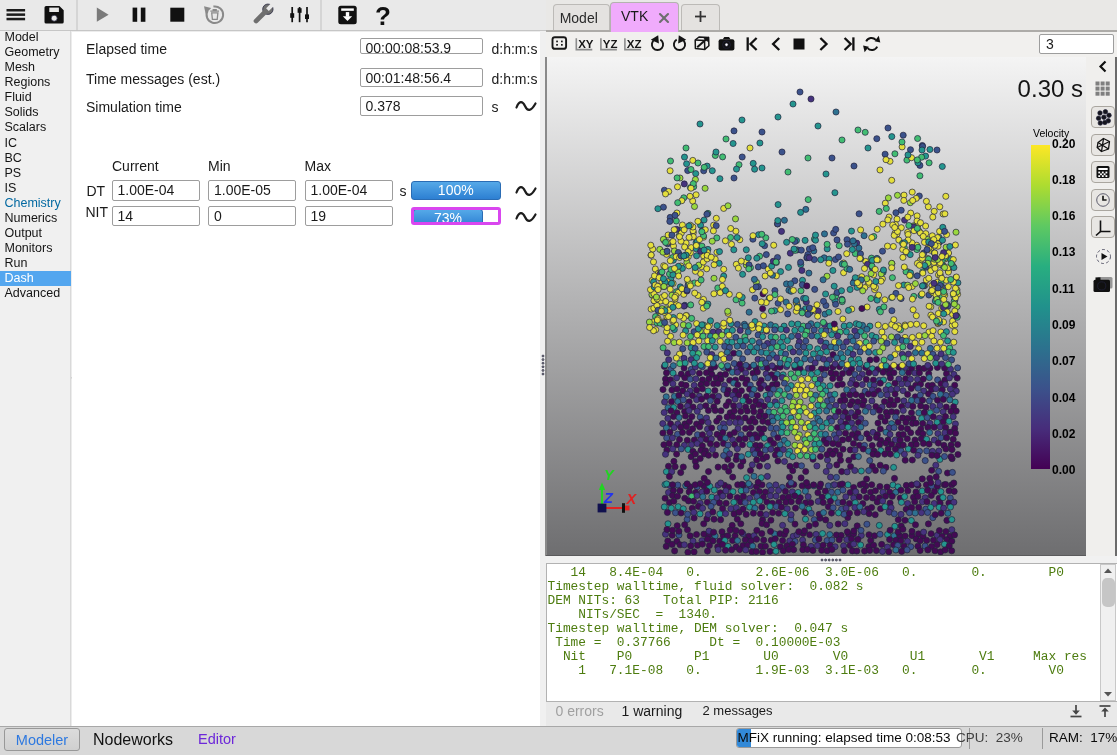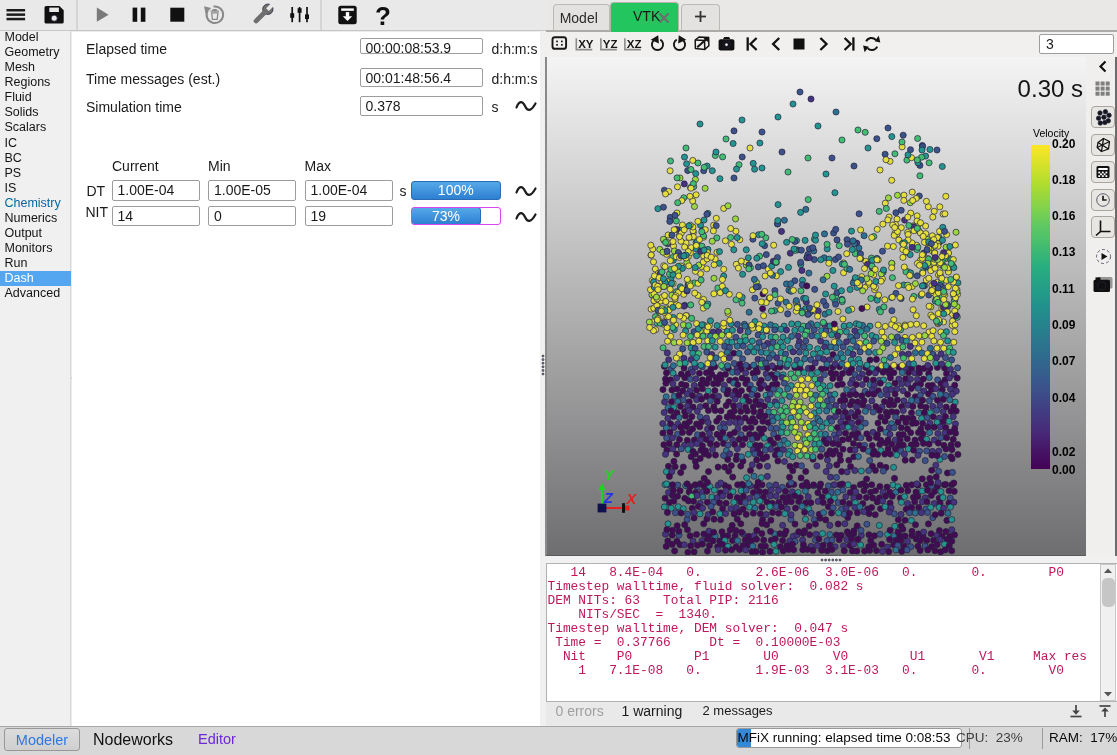--- a/index.html
+++ b/index.html
@@ -105,21 +105,21 @@
 <div class="inp" style="left:304.5px;top:180px;width:88.5px;height:20.5px">1.00E-04</div>
 <div class="lbl" style="left:399.5px;top:183px">s</div>
 <div class="a" style="left:411px;top:181px;width:89.5px;height:18.5px;border:1px solid #2a6cb4;border-radius:3px;background:linear-gradient(#55a9e8,#2d7fd2);color:#fff;font-size:14px;text-align:center;line-height:17px">100%</div>
 <svg class="a" style="left:515px;top:184.0px" width="22" height="14" viewBox="0 0 22 14">
     <path d="M1.5 8.5 C4 1.5 7.5 1.5 10 7 C12.5 12.5 16 12.5 20.5 4.5" stroke="#1d1d1d" stroke-width="2.2" fill="none" stroke-linecap="round"></path>
   </svg>
 <div class="lbl" style="left:85.5px;top:204px">NIT</div>
 <div class="inp" style="left:111.5px;top:205.5px;width:88px;height:20.5px">14</div>
 <div class="inp" style="left:208px;top:205.5px;width:88px;height:20.5px">0</div>
 <div class="inp" style="left:304.5px;top:205.5px;width:88.5px;height:20.5px">19</div>
-<div class="a" style="left:411px;top:206.5px;width:89.5px;height:18.5px;border:1px solid #d946ef;border-radius:3px;background:#fff;overflow:hidden">
+<div class="a" style="left:411px;top:206.5px;width:89.5px;height:18.5px;border:3px solid #d946ef;border-radius:3px;background:#fff;overflow:hidden">
   <div style="position:absolute;left:-1px;top:-1px;width:70px;height:18.5px;border:1px solid #2a6cb4;border-radius:3px;background:linear-gradient(#55a9e8,#2d7fd2)"></div>
   <div style="position:absolute;left:0;top:0;width:68px;height:16.5px;color:#fff;font-size:14px;text-align:center;line-height:16.5px">73%</div>
 </div>
 <svg class="a" style="left:515px;top:209.5px" width="22" height="14" viewBox="0 0 22 14">
     <path d="M1.5 8.5 C4 1.5 7.5 1.5 10 7 C12.5 12.5 16 12.5 20.5 4.5" stroke="#1d1d1d" stroke-width="2.2" fill="none" stroke-linecap="round"></path>
   </svg>
 
 <div class="a" style="left:540px;top:31px;width:6px;height:695px;background:#f0f0f0"></div>
 <svg class="a" style="left:541px;top:354px" width="4" height="22" viewBox="0 0 4 22">
  <g fill="#8f8f8f">
@@ -128,21 +128,21 @@
       <circle cx="2" cy="9.2" r="1"></circle>
       <circle cx="2" cy="12.8" r="1"></circle>
       <circle cx="2" cy="16.4" r="1"></circle>
       <circle cx="2" cy="20" r="1"></circle>
     </g>
 </svg>
 
 <div class="a" style="left:546px;top:0;width:571px;height:31px;background:#e9e8e6"></div>
 <div class="a" style="left:546px;top:30px;width:571px;height:1.5px;background:#adaba8"></div>
 <div class="a" style="left:553px;top:4px;width:56.5px;height:26px;background:#e4e2e0;border:1px solid #bcbab7;border-bottom:none;border-radius:4px 4px 0 0;text-align:center;font-size:14px;color:#2a2a2a;line-height:26px;text-indent:-5px">Model</div>
-<div class="a" style="left:610px;top:2px;width:69px;height:29.5px;background:#22c55e;border:1px solid #b4b2af;border-bottom:none;border-radius:4px 4px 0 0;font-size:14px;color:#1a1a1a;line-height:27px;padding-left:22px">VTK
+<div class="a" style="left:610px;top:2px;width:69px;height:29.5px;background:#f0abfc;border:1px solid #b4b2af;border-bottom:none;border-radius:4px 4px 0 0;font-size:14px;color:#1a1a1a;line-height:27px;padding-left:10px">VTK
   <svg style="position:absolute;right:8px;top:9px" width="12" height="12" viewBox="0 0 12 12">
       <g stroke="#6e6e6e" stroke-width="2.1" stroke-linecap="round">
         <line x1="2" y1="2" x2="10" y2="10"></line>
         <line x1="10" y1="2" x2="2" y2="10"></line>
       </g>
     </svg>
 </div>
 <div class="a" style="left:681px;top:4px;width:39px;height:26px;background:#e4e2e0;border:1px solid #bcbab7;border-bottom:none;border-radius:4px 4px 0 0"></div>
 <svg class="a" style="left:694px;top:10px" width="13" height="13" viewBox="0 0 13 13">
     <g stroke="#333" stroke-width="1.8">
@@ -2745,21 +2745,21 @@
 <div class="a" style="left:1031px;top:145.3px;width:19px;height:324px;background:linear-gradient(#fde725 0%,#addc30 12.5%,#5ec962 25%,#28ae80 37.5%,#21918c 50%,#2c728e 62.5%,#3b528b 75%,#472d7b 87.5%,#440154 100%)"></div>
 <div class="a" style="left:1033px;top:127px;font-size:10.5px;color:#000">Velocity</div>
 <div class="cb" style="top:137.5px">0.20</div>
 <div class="cb" style="top:173.8px">0.18</div>
 <div class="cb" style="top:210.1px">0.16</div>
 <div class="cb" style="top:246.4px">0.13</div>
 <div class="cb" style="top:282.7px">0.11</div>
 <div class="cb" style="top:319.0px">0.09</div>
 <div class="cb" style="top:355.3px">0.07</div>
 <div class="cb" style="top:391.6px">0.04</div>
-<div class="cb" style="top:446px">0.02</div>
+<div class="cb" style="top:428px">0.02</div>
 <div class="cb" style="top:464.2px">0.00</div>
 <svg class="a" style="left:588px;top:465px" width="50" height="55" viewBox="0 0 50 55">
  <line x1="14" y1="43" x2="14" y2="24" stroke="#21d321" stroke-width="2"></line>
  <path d="M10.8 25 L17.2 25 L14 17.5 Z" fill="#21d321"></path>
  <line x1="14" y1="43" x2="34" y2="43" stroke="#e02222" stroke-width="2"></line>
  <rect x="34" y="38.2" width="3" height="9.6" fill="#111"></rect>
  <rect x="37" y="40.6" width="4.5" height="4.8" fill="#e02222"></rect>
  <rect x="9.6" y="38.6" width="8.8" height="8.8" fill="#10104e"></rect>
  <g font-family="Liberation Sans" font-size="14.5px" font-weight="bold" font-style="italic">
   <text x="16" y="15" fill="#21d321">Y</text>
@@ -2847,21 +2847,21 @@
  <g fill="#8f8f8f">
       <circle cx="2" cy="2" r="1"></circle>
       <circle cx="5.6" cy="2" r="1"></circle>
       <circle cx="9.2" cy="2" r="1"></circle>
       <circle cx="12.8" cy="2" r="1"></circle>
       <circle cx="16.4" cy="2" r="1"></circle>
       <circle cx="20" cy="2" r="1"></circle>
     </g>
 </svg>
 <div class="a" style="left:546px;top:562.5px;width:571px;height:139px;background:#fff;border:1px solid #b2b2b2;border-right:none"></div>
-<pre class="a" style="left:547.5px;top:565.5px;width:548px;font-family:'Liberation Mono',monospace;font-size:12.85px;line-height:14.05px;color:#be185d">   14   8.4E-04   0.       2.6E-06  3.0E-06   0.       0.        P0
+<pre class="a" style="left:547.5px;top:565.5px;width:548px;font-family:'Liberation Mono',monospace;font-size:12.85px;line-height:14.05px;color:#4d7c0f">   14   8.4E-04   0.       2.6E-06  3.0E-06   0.       0.        P0
 Timestep walltime, fluid solver:  0.082 s
 DEM NITs: 63   Total PIP: 2116
     NITs/SEC  =  1340.
 Timestep walltime, DEM solver:  0.047 s
  Time =  0.37766     Dt =  0.10000E-03
   Nit    P0        P1       U0       V0        U1       V1     Max res
     1   7.1E-08   0.       1.9E-03  3.1E-03   0.       0.        V0</pre>
 <div class="a" style="left:1100px;top:563.5px;width:16px;height:137px;background:#f0f0f0;border:1px solid #c8c8c8">
  <svg style="position:absolute;left:2px;top:2px" width="10" height="8" viewBox="0 0 10 8">
       <path d="M1 6 L5 1.5 L9 6 Z" fill="#555"></path>

